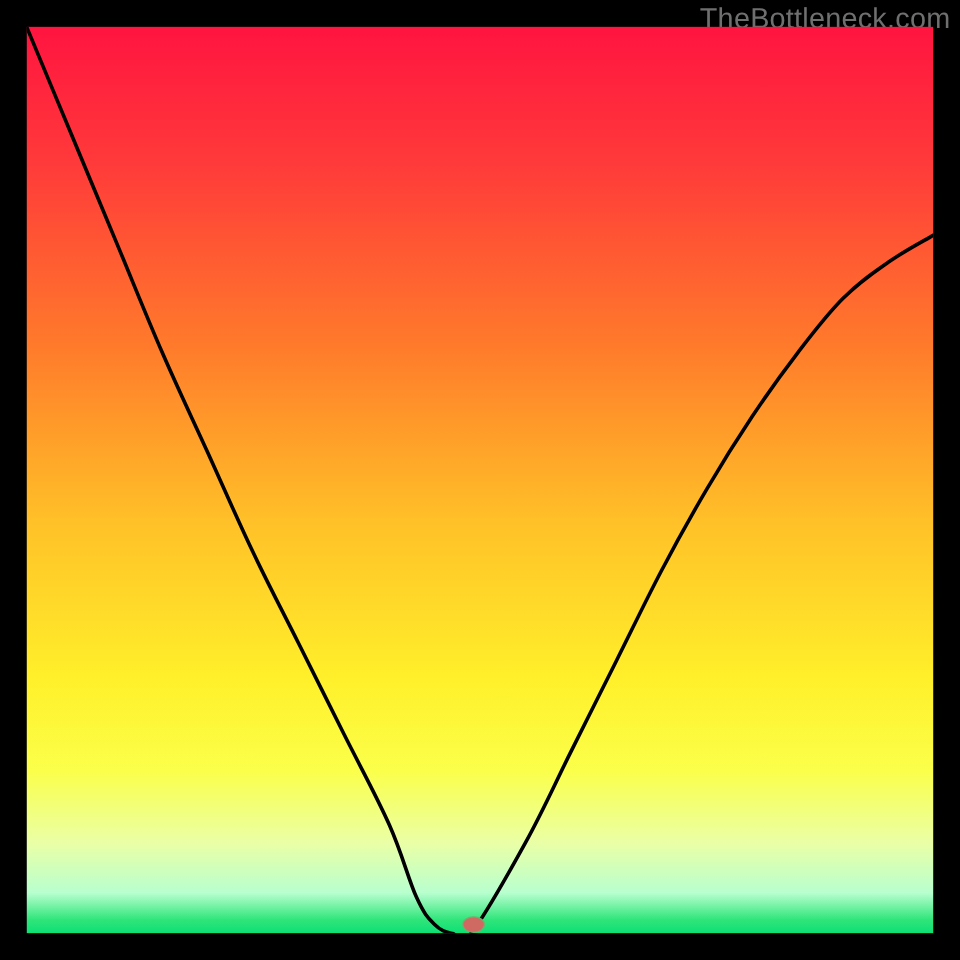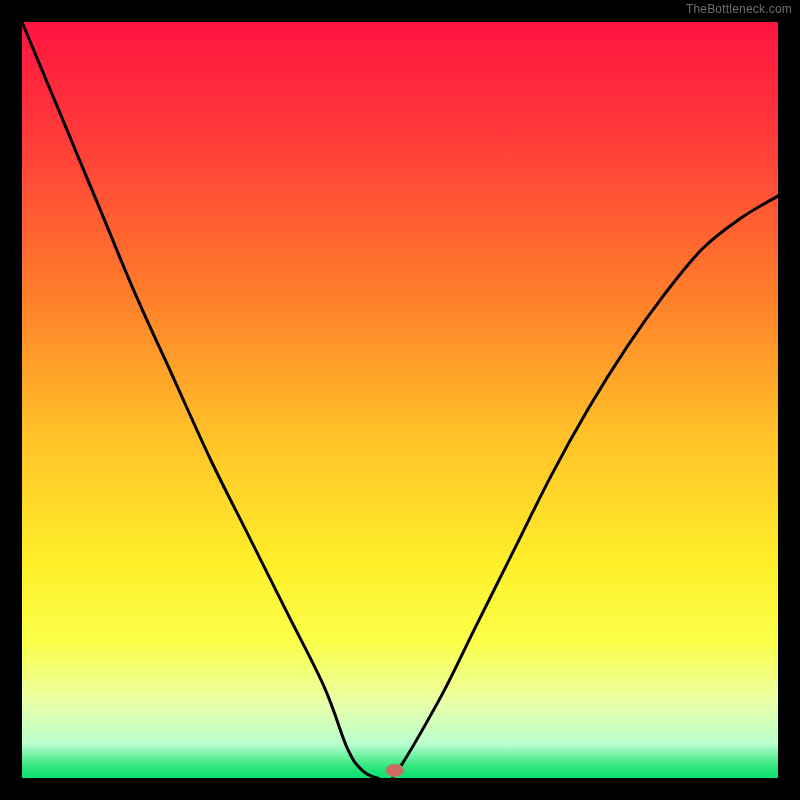--- a/index.html
+++ b/index.html
@@ -22,21 +22,21 @@
     top: 22px;
     width: 756px;
     height: 756px;
     overflow: hidden;
   }
   .watermark {
     position: absolute;
     top: 2px;
     right: 8px;
     color: #6f6f6f;
-    font-size: 12px;
+    font-size: 24px;
     font-weight: 500;
     letter-spacing: 0.2px;
     user-select: none;
   }
   svg { display: block; }
 </style>
 </head>
 <body>
 
 <div class="frame">

